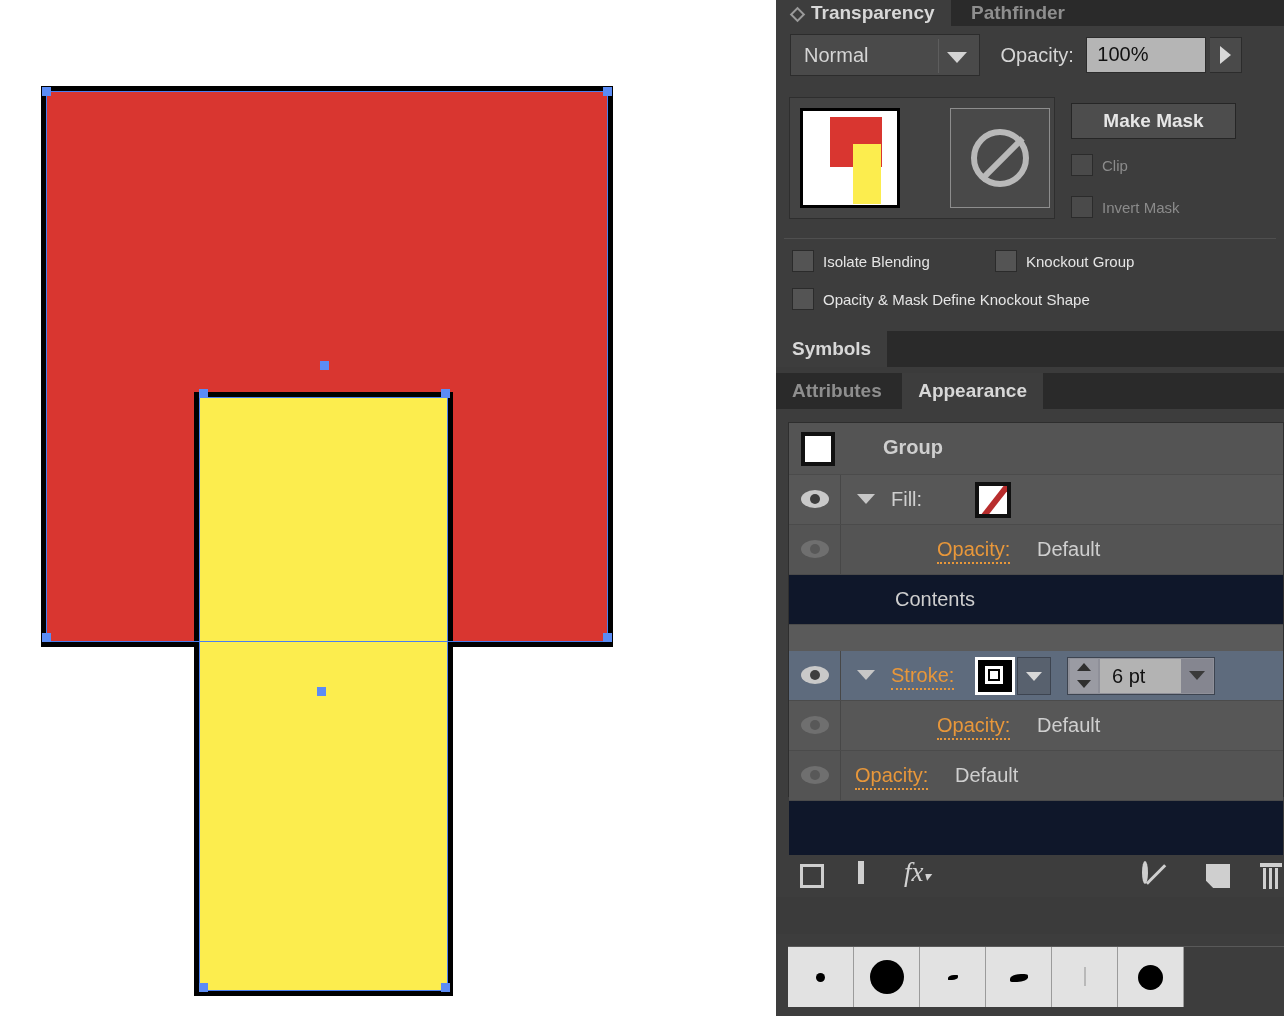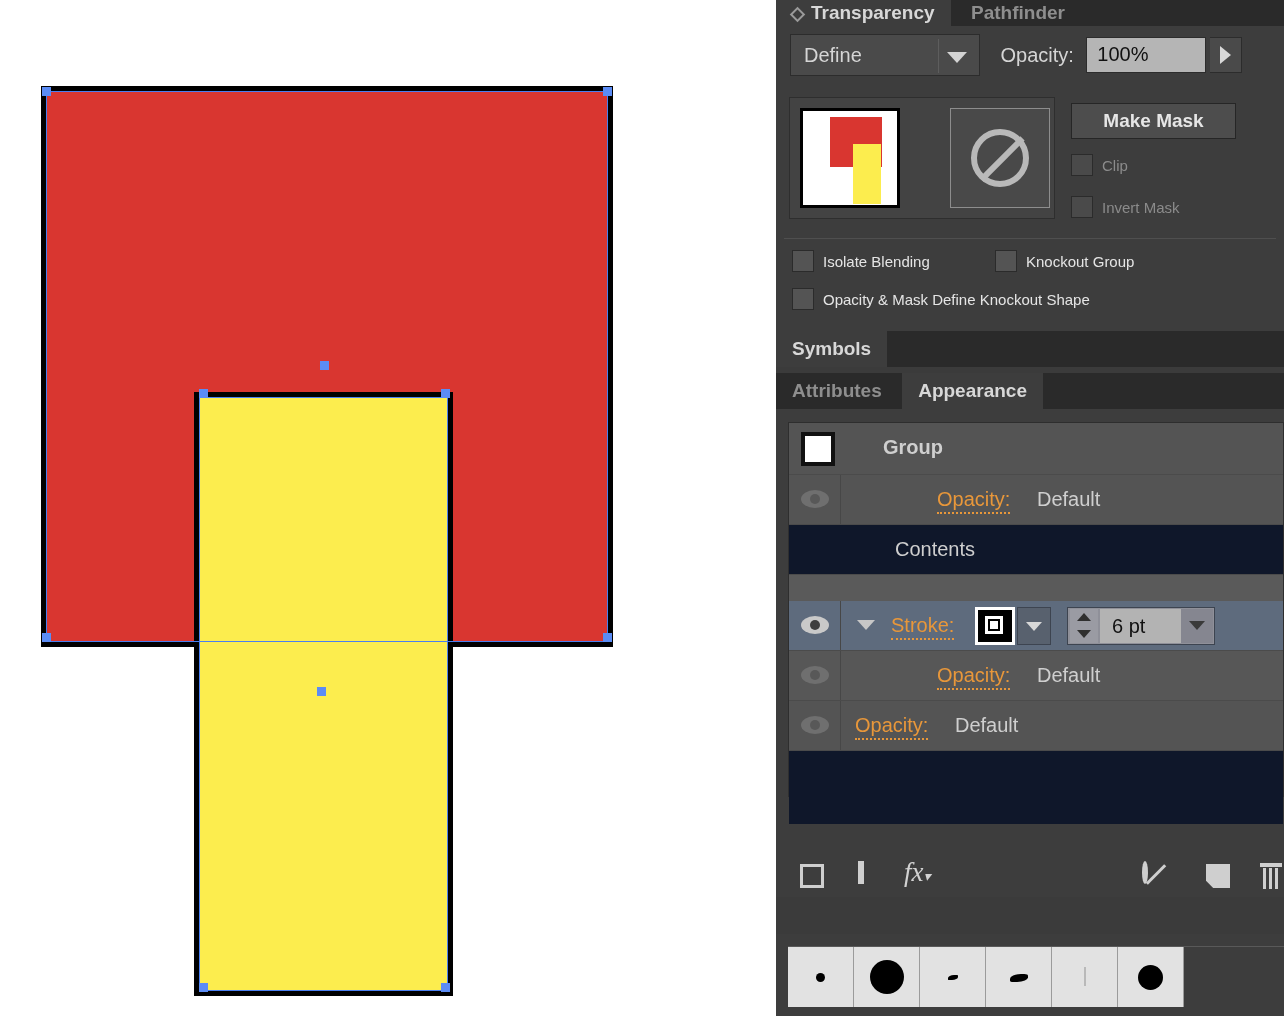--- a/index.html
+++ b/index.html
@@ -199,21 +199,21 @@
       </span>
       <span class="tab inactive" style="line-height:26px;">
         <span>Pathfinder</span>
       </span>
     </div>
 
     <div id="transparency" style="top:26px;height:305px;">
 
       <div class="blendrow" style="top:8px;">
         <span class="combo">
-          <span class="lab">Define</span>
+          <span class="lab">Normal</span>
           <span class="sep"></span>
           <span class="caret-dn"></span>
         </span>
         <span class="op-label">Opacity:</span>
         <span class="op-field">
           <span>100%</span>
         </span>
         <span class="op-arrow">
           <span class="caret-rt"></span>
         </span>
@@ -267,20 +267,33 @@
     </div>
 
     <div id="appearance">
       <div id="applist" style="height:375px;">
 
         <div class="arow header">
           <div class="grpswatch"></div>
           <span class="rowlabel" style="left:94px;font-weight:bold;">Group</span>
         </div>
 
+        <div class="arow normal">
+          <div class="eyecol">
+            <span class="eye">
+                <span class="outer"></span>
+                <span class="inner"></span>
+              </span>
+          </div>
+          <div class="twisty"></div>
+          <span class="rowlabel" style="left:102px;">Fill:</span>
+          <div class="fillswatch">
+              <span class="slash"></span>
+            </div>
+        </div>
 
         <div class="arow dim">
           <div class="eyecol">
             <span class="eye off">
                 <span class="outer"></span>
                 <span class="inner"></span>
               </span>
           </div>
           <span class="rowlabel orange" style="left:148px;">Opacity:</span>
           <span class="rowlabel" style="left:248px;">Default</span>

